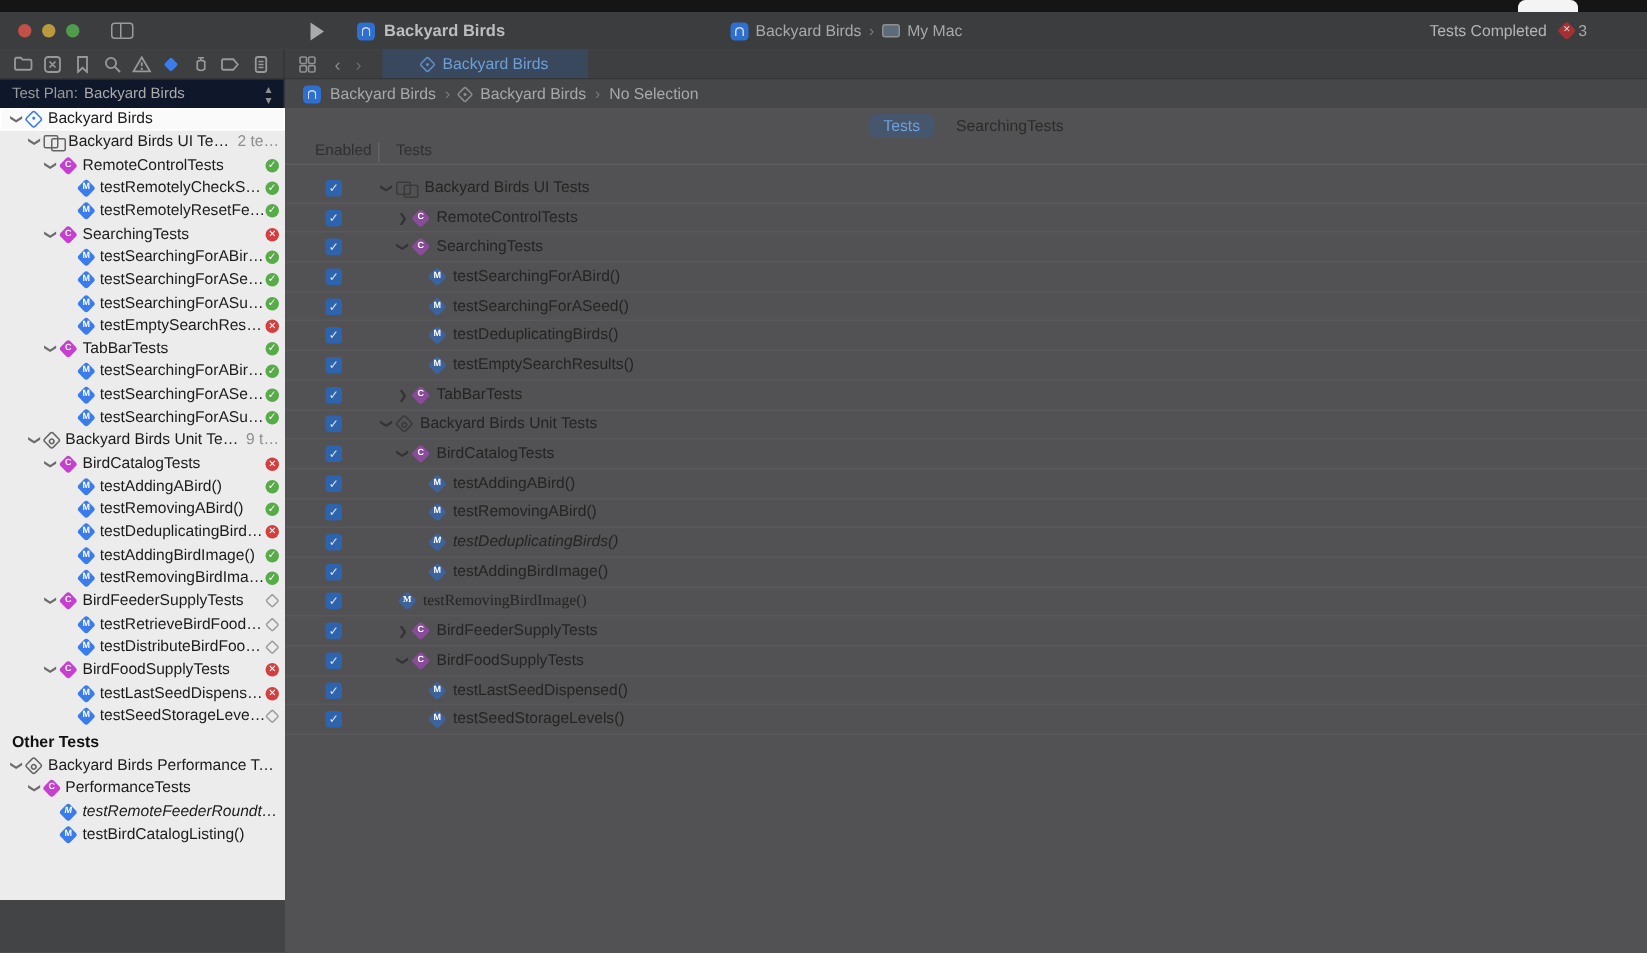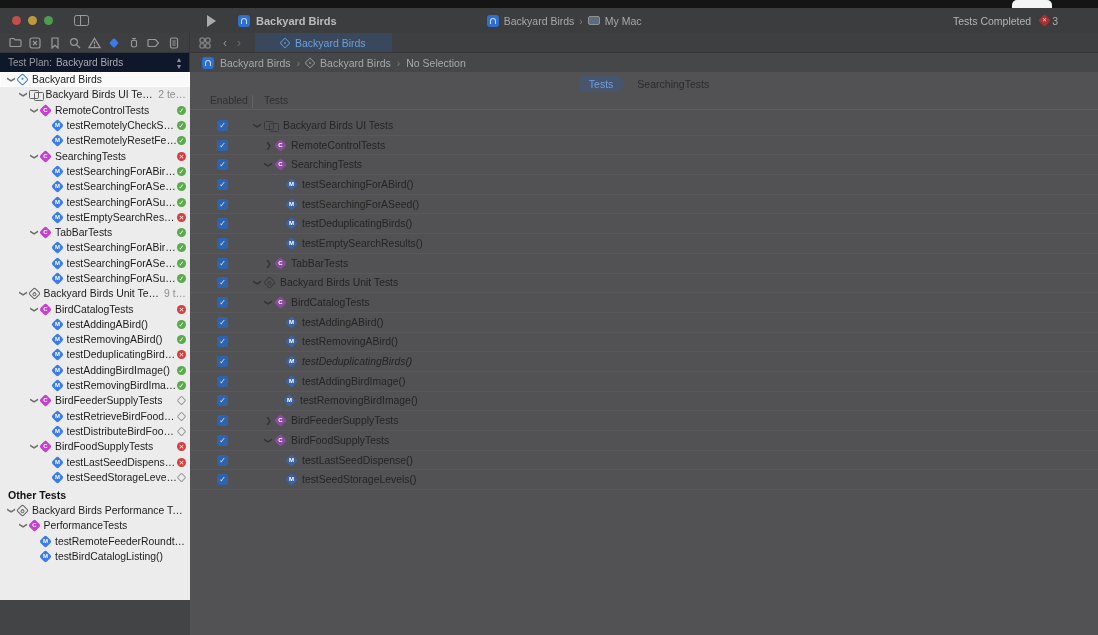--- a/index.html
+++ b/index.html
@@ -504,21 +504,21 @@
           <div class="ic-unitbundle"></div>
           <div class="lbl">Backyard Birds Performance Te…</div>
         </div>
         <div class="side-row" style="padding-left: 17.5px;">
           <div class="chev" style="transform: rotate(90deg);">❯</div>
           <div class="dia cl">
             <span>C</span>
           </div>
           <div class="lbl">PerformanceTests</div>
         </div>
-        <div class="side-row" style="padding-left: 29px;">
+        <div class="side-row" style="padding-left: 29px; font-style: italic;">
           <div class="chev"></div>
           <div class="dia me">
             <span>M</span>
           </div>
           <div class="lbl">testRemoteFeederRoundtri…</div>
         </div>
         <div class="side-row" style="padding-left: 29px;">
           <div class="chev"></div>
           <div class="dia me">
             <span>M</span>
@@ -671,21 +671,21 @@
           <div class="m-tree" style="padding-left: 46px;">
             <div class="m-chev"></div>
             <div class="dia me">
               <span>M</span>
             </div>
             <div>testAddingBirdImage()</div>
           </div>
         </div>
         <div class="m-row">
           <div class="m-check">✓</div>
-          <div class="m-tree" style="padding-left: 44px;">
+          <div class="m-tree" style="padding-left: 26px; font-family: Liberation Serif, serif;">
             <div class="m-chev"></div>
             <div class="dia me">
               <span>M</span>
             </div>
             <div>testRemovingBirdImage()</div>
           </div>
         </div>
         <div class="m-row">
           <div class="m-check">✓</div>
           <div class="m-tree" style="padding-left: 35px;">
@@ -706,21 +706,21 @@
             <div>BirdFoodSupplyTests</div>
           </div>
         </div>
         <div class="m-row">
           <div class="m-check">✓</div>
           <div class="m-tree" style="padding-left: 46px;">
             <div class="m-chev"></div>
             <div class="dia me">
               <span>M</span>
             </div>
-            <div>testLastSeedDispense()</div>
+            <div>testLastSeedDispensed()</div>
           </div>
         </div>
         <div class="m-row">
           <div class="m-check">✓</div>
           <div class="m-tree" style="padding-left: 46px;">
             <div class="m-chev"></div>
             <div class="dia me">
               <span>M</span>
             </div>
             <div>testSeedStorageLevels()</div>

